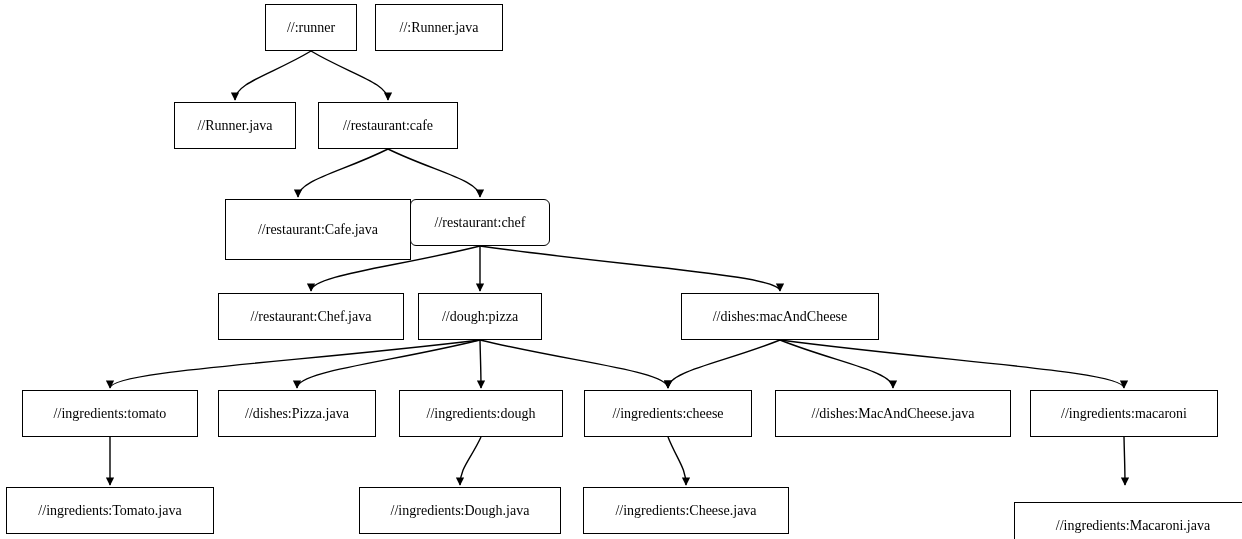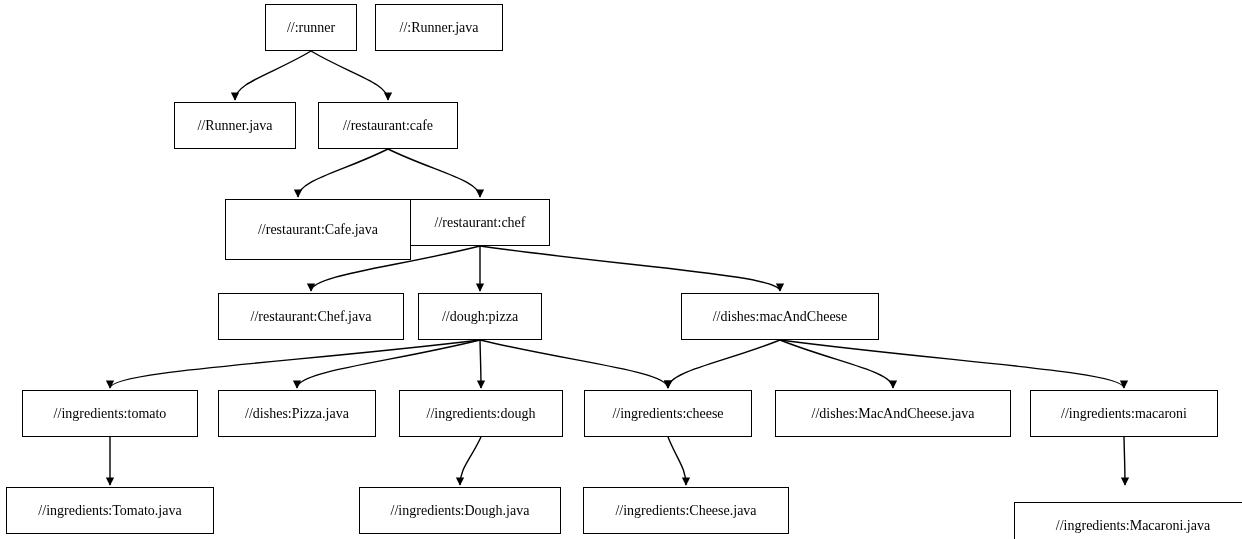--- a/index.html
+++ b/index.html
@@ -78,21 +78,21 @@
       </div>
       <div class="node" style="left: 174px; top: 102px; width: 122px; height: 47px;">
         <span>//Runner.java</span>
       </div>
       <div class="node" style="left: 318px; top: 102px; width: 140px; height: 47px;">
         <span>//restaurant:cafe</span>
       </div>
       <div class="node" style="left: 205px; top: 199px; width: 186px; height: 61px; margin-left: 20px;">
         <span>//restaurant:Cafe.java</span>
       </div>
-      <div class="node" style="left: 410px; top: 199px; width: 140px; height: 47px;">
+      <div class="node" style="left: 410px; top: 199px; width: 140px; height: 47px; border-radius: 6px;">
         <span>//restaurant:chef</span>
       </div>
       <div class="node" style="left: 218px; top: 293px; width: 186px; height: 47px;">
         <span>//restaurant:Chef.java</span>
       </div>
       <div class="node" style="left: 418px; top: 293px; width: 124px; height: 47px;">
         <span>//dough:pizza</span>
       </div>
       <div class="node" style="left: 681px; top: 293px; width: 198px; height: 47px;">
         <span>//dishes:macAndCheese</span>

